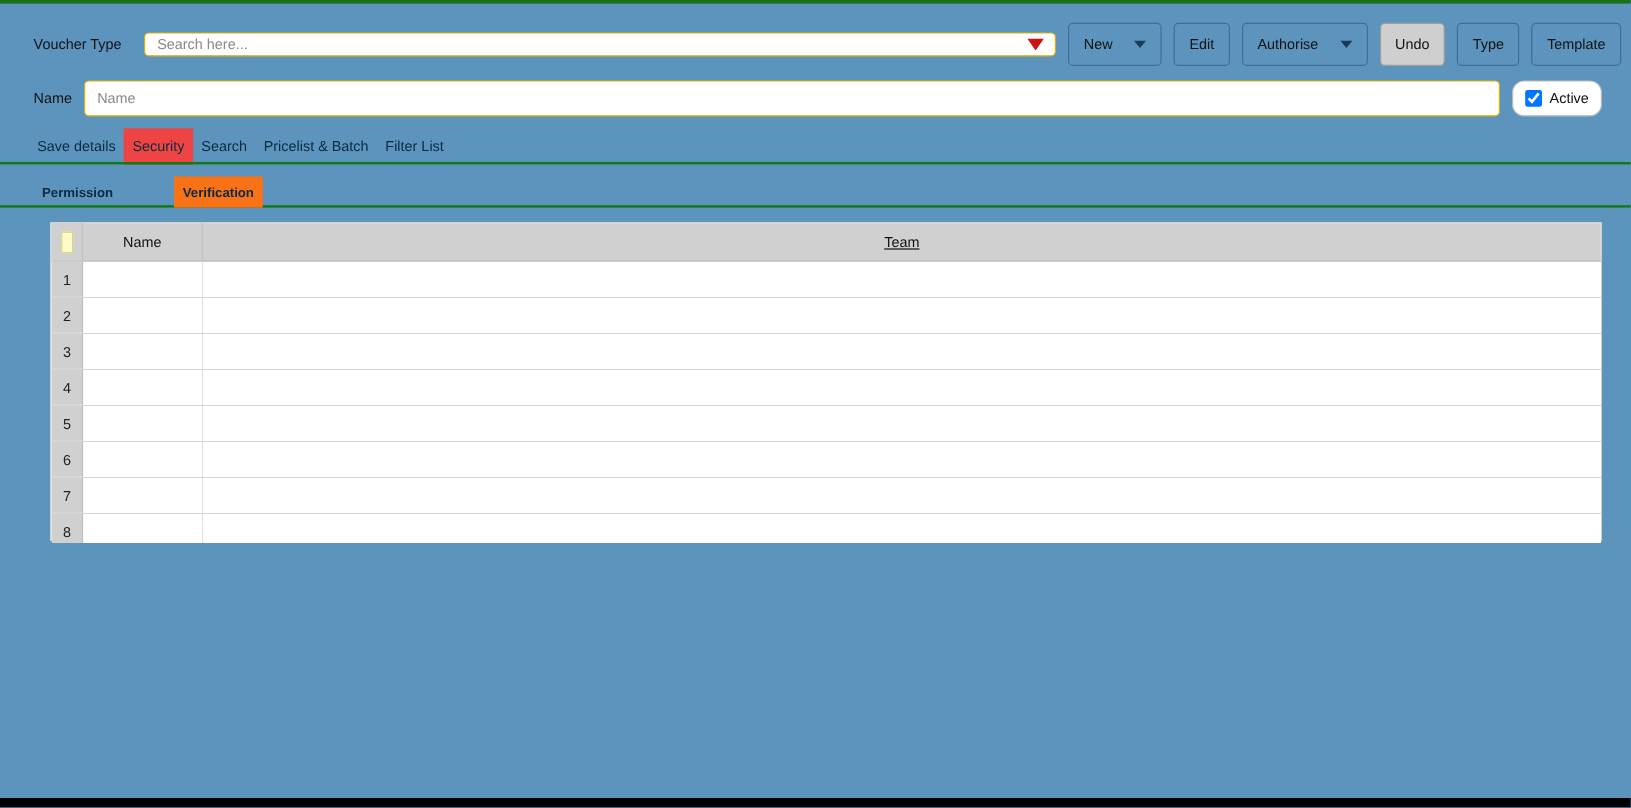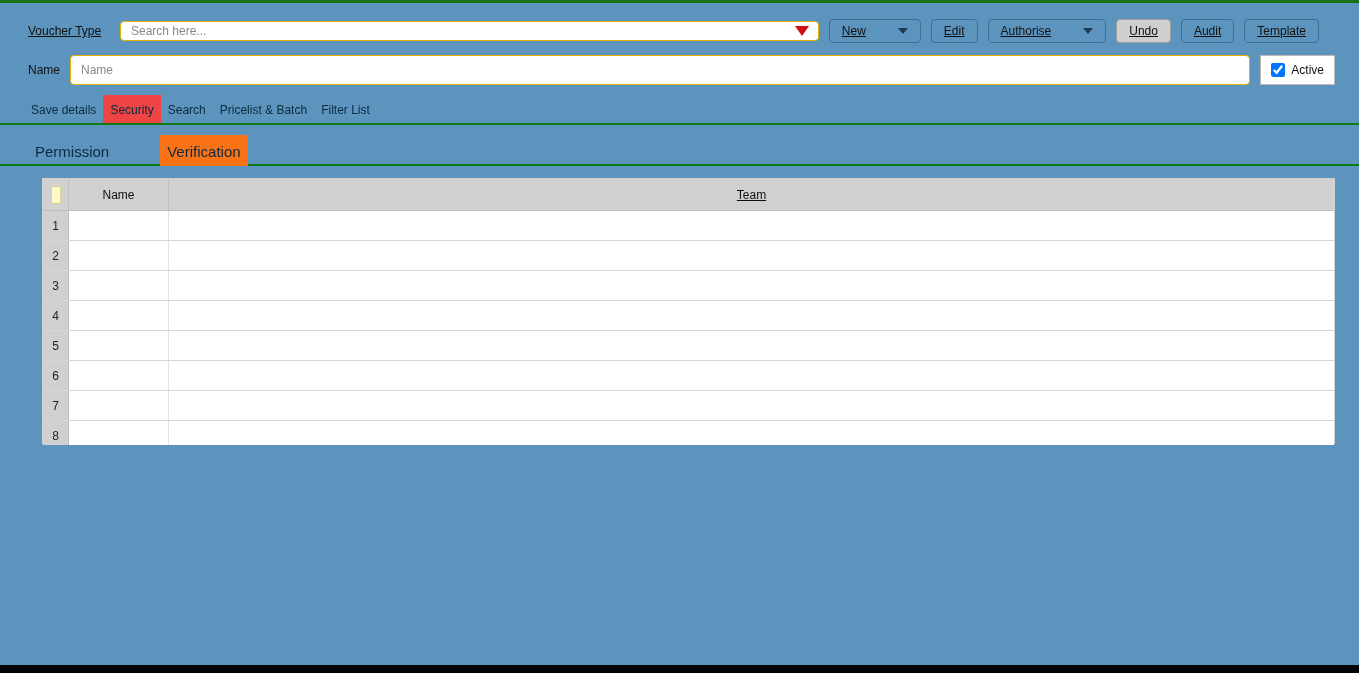--- a/index.html
+++ b/index.html
@@ -13,23 +13,22 @@
     overflow: hidden;
     position: relative;
   }
   .topbar {
     border-top: 3px solid #1a6f1a;
     padding: 0;
   }
   .row1 {
     display: flex;
     align-items: center;
-    padding: 16px 40px 8px 28px;
+    padding: 16px 8px 8px 28px;
     gap: 10px;
-    text-decoration: underline;
   }
   .label {
     color: #111;
     font-size: 12px;
     white-space: nowrap;
   }
   .voucher-type-label { width: 82px; }
   .search-wrap {
     flex: 1;
     position: relative;
@@ -50,29 +49,29 @@
     position: absolute;
     right: 10px;
     top: 50%;
     transform: translateY(-50%);
     pointer-events: none;
   }
   .chev-down-red svg { display: block; }
   .btn {
     display: inline-flex;
     align-items: center;
-    height: 24px;
+    height: 36px;
     padding: 0 12px;
     border: 1px solid #3d6f95;
     border-radius: 4px;
     background: #5d94bd;
     color: #111;
     font-size: 12px;
     cursor: pointer;
-    gap: 32px;
+    gap: 18px;
     white-space: nowrap;
   }
   .btn .caret {
     width: 0; height: 0;
     border-left: 5px solid transparent;
     border-right: 5px solid transparent;
     border-top: 6px solid #1c3a53;
   }
   .btn.grey {
     background: #cfcfcf;
@@ -94,21 +93,21 @@
     background: #fff;
     padding: 0 10px;
     font-size: 12px;
     outline: none;
   }
   .name-input::placeholder { color: #888; }
   .active-box {
     height: 30px;
     background: #fff;
     border: 1px solid #bbb;
-    border-radius: 0;
+    border-radius: 10px;
     display: flex;
     align-items: center;
     gap: 6px;
     padding: 0 10px;
   }
   .active-box input[type="checkbox"] {
     width: 14px; height: 14px;
     cursor: pointer;
   }
   .tabs-row {
@@ -130,24 +129,25 @@
     border-bottom: 2px solid #0f7a0f;
   }
   .subtabs-row {
     display: flex;
     gap: 0;
     padding: 10px 28px 0 28px;
     border-bottom: 2px solid #0f7a0f;
   }
   .subtab {
     padding: 8px 7px 6px 7px;
-    font-size: 15px;
+    font-size: 11px;
     color: #0a2a3f;
     cursor: pointer;
     margin-bottom: -2px;
+    font-weight: bold;
   }
   .subtab.active {
     background: #f97316;
     margin-left: 44px;
   }
   .table-wrap {
     margin: 12px 24px 0 42px;
     background: #fff;
     border: 1px solid #cfcfcf;
     position: relative;
@@ -257,21 +257,21 @@
   <button class="btn">
     <span>Authorise</span>
     <span class="caret"></span>
   </button>
 
   <button class="btn grey">
     <span>Undo</span>
   </button>
 
   <button class="btn">
-    <span>Audit</span>
+    <span>Type</span>
   </button>
 
   <button class="btn">
     <span>Template</span>
   </button>
 </div>
 
 <div class="row2">
   <span class="label name-label">Name</span>
   <input class="name-input" type="text" placeholder="Name" style="">

